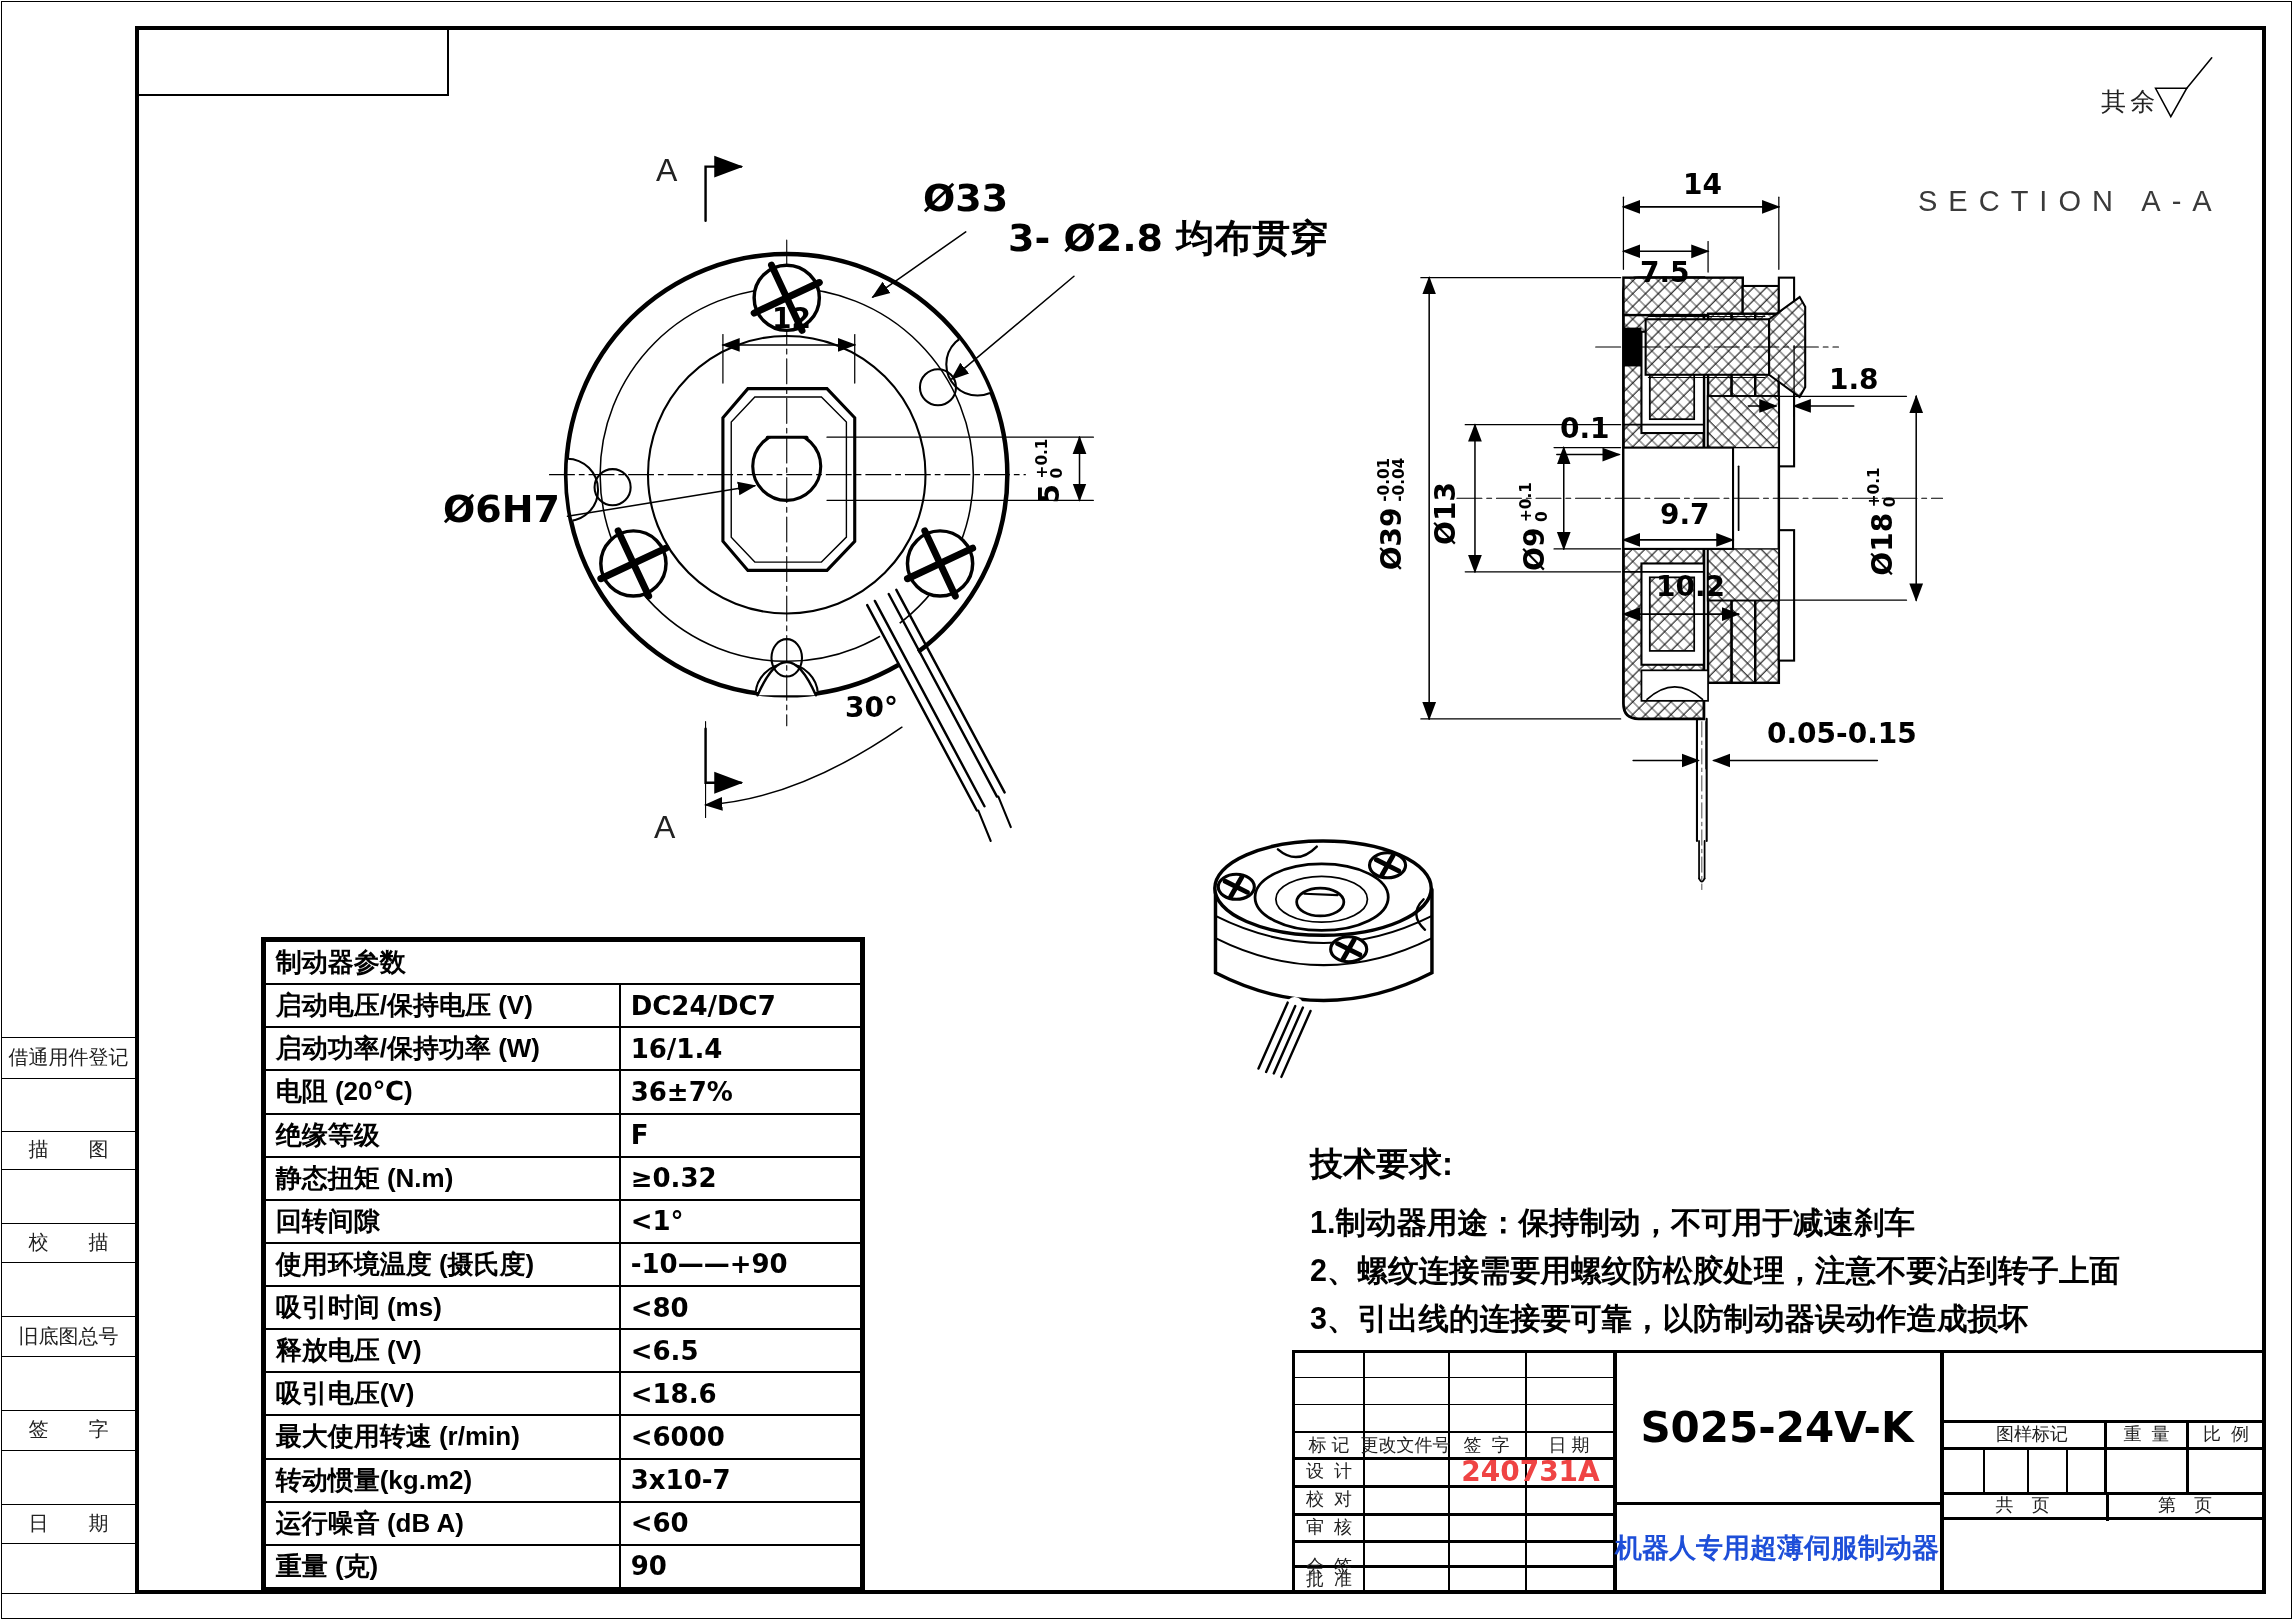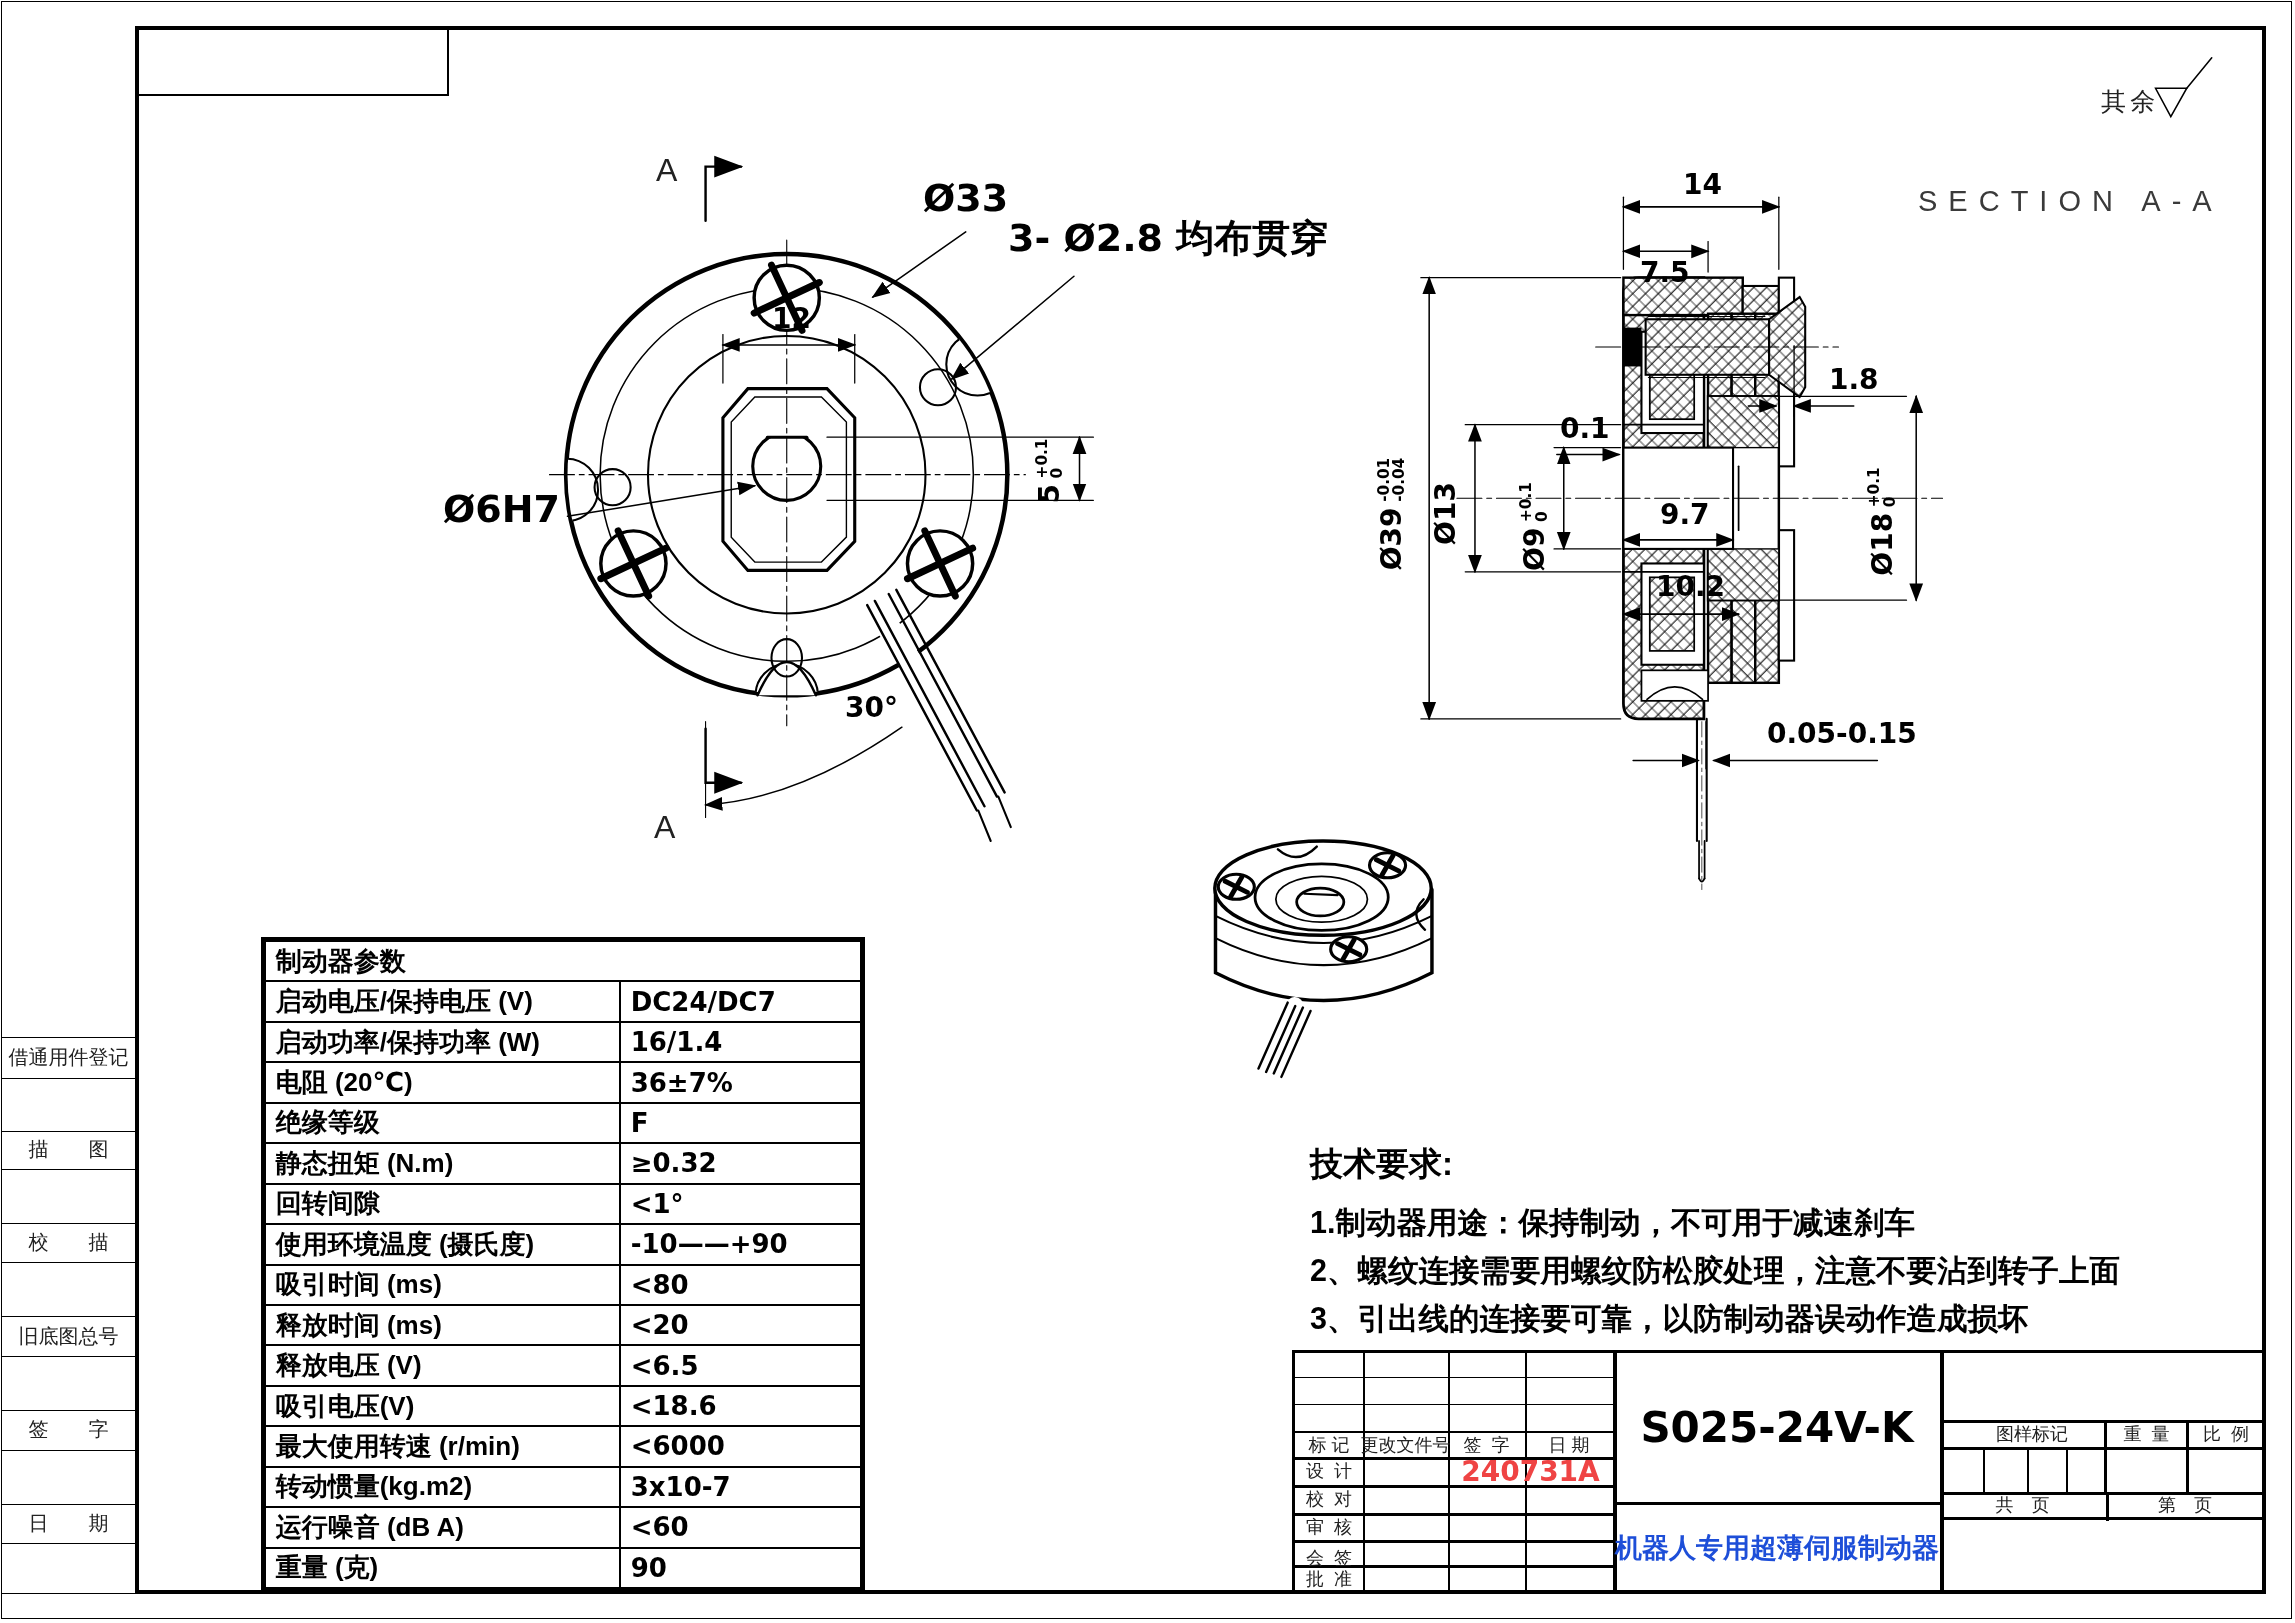--- a/index.html
+++ b/index.html
@@ -367,24 +367,20 @@
           </tr>
       <tr>
             <td>使用环境温度 (摄氏度)</td>
             <td class="val">-10——+90</td>
           </tr>
       <tr>
             <td>吸引时间 (ms)</td>
             <td class="val">&lt;80</td>
           </tr>
       <tr>
-            <td>释放时间 (ms)</td>
-            <td class="val">&lt;20</td>
-          </tr>
-      <tr>
             <td>释放电压 (V)</td>
             <td class="val">&lt;6.5</td>
           </tr>
       <tr>
             <td>吸引电压(V)</td>
             <td class="val">&lt;18.6</td>
           </tr>
       <tr>
             <td>最大使用转速 (r/min)</td>
             <td class="val">&lt;6000</td>
@@ -442,21 +438,21 @@
     <div class="tb-l" style="left:891px;top:67px;width:2.8px;height:75px;"></div>
     <div class="tb-l" style="left:811px;top:139px;width:2.8px;height:28.5px;"></div>
 
     <div class="cellText" style="left:0;top:78px;width:68px;height:28px;">标 记</div>
     <div class="cellText" style="left:68px;top:78px;width:85px;height:28px;">更改文件号</div>
     <div class="cellText" style="left:153px;top:78px;width:77px;height:28px;">签  字</div>
     <div class="cellText" style="left:230px;top:78px;width:88px;height:28px;">日 期</div>
     <div class="cellText" style="left:0;top:105px;width:68px;height:26px;">设  计</div>
     <div class="cellText" style="left:0;top:133px;width:68px;height:26px;">校  对</div>
     <div class="cellText" style="left:0;top:161px;width:68px;height:26px;">审  核</div>
-    <div class="cellText" style="left:0;top:193px;width:68px;height:23.6px;">会  签</div>
+    <div class="cellText" style="left:0;top:201px;width:68px;height:23.6px;">会  签</div>
     <div class="cellText" style="left:0;top:214px;width:68px;height:23.6px;">批  准</div>
     <div class="cellText" style="left:153px;top:105px;width:165px;height:26px;font-weight:bold;font-size:28px;color:#ef4444;font-family:'DejaVu Sans','Liberation Sans',sans-serif;">240731A</div>
 
     <div class="cellText" style="left:318px;top:0;width:328px;height:149px;font-weight:bold;font-size:42px;color:#000;font-family:'DejaVu Sans','Liberation Sans',sans-serif;">S025-24V-K</div>
     <div class="cellText" style="left:318px;top:152px;width:328px;height:85px;font-weight:bold;font-size:27px;color:#1d4ed8;">机器人专用超薄伺服制动器</div>
 
     <div class="cellText" style="left:645px;top:67px;width:152px;height:28px;padding-left:16px;">图样标记</div>
     <div class="cellText" style="left:812px;top:67px;width:79px;height:28px;">重  量</div>
     <div class="cellText" style="left:894px;top:67px;width:74px;height:28px;">比  例</div>
     <div class="cellText" style="left:645px;top:139px;width:165px;height:26px;">共　页</div>

